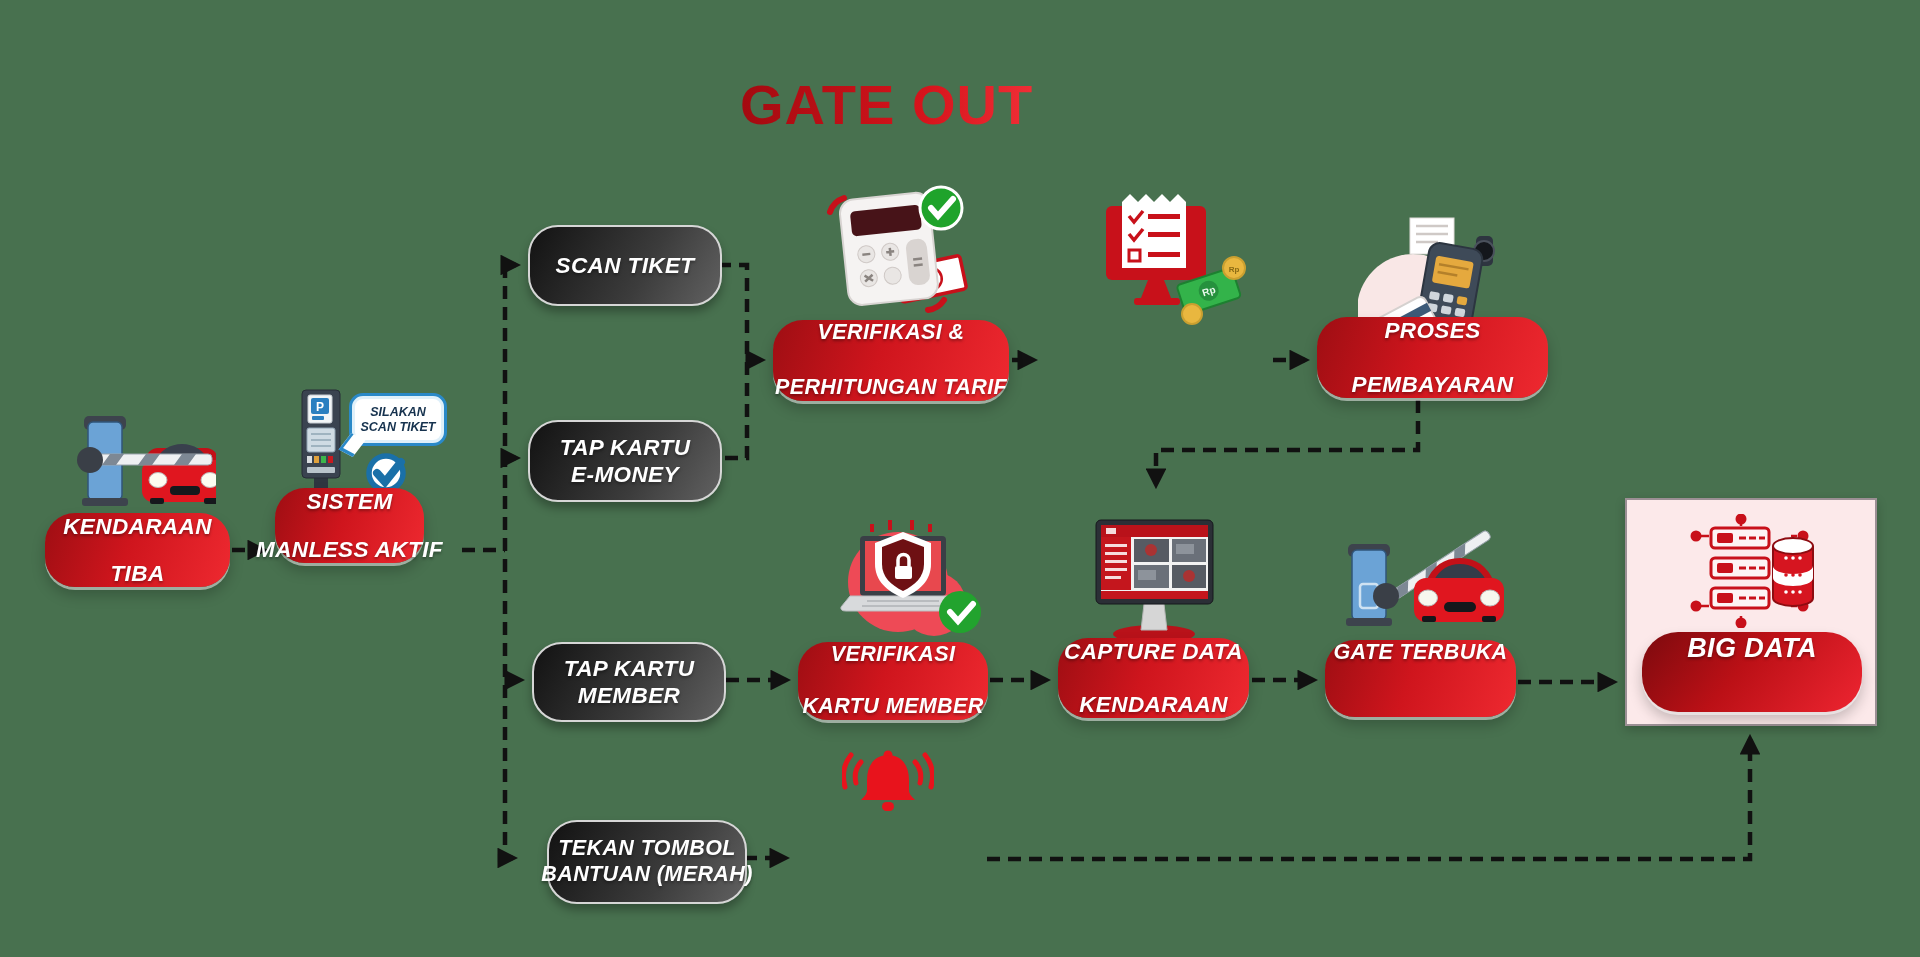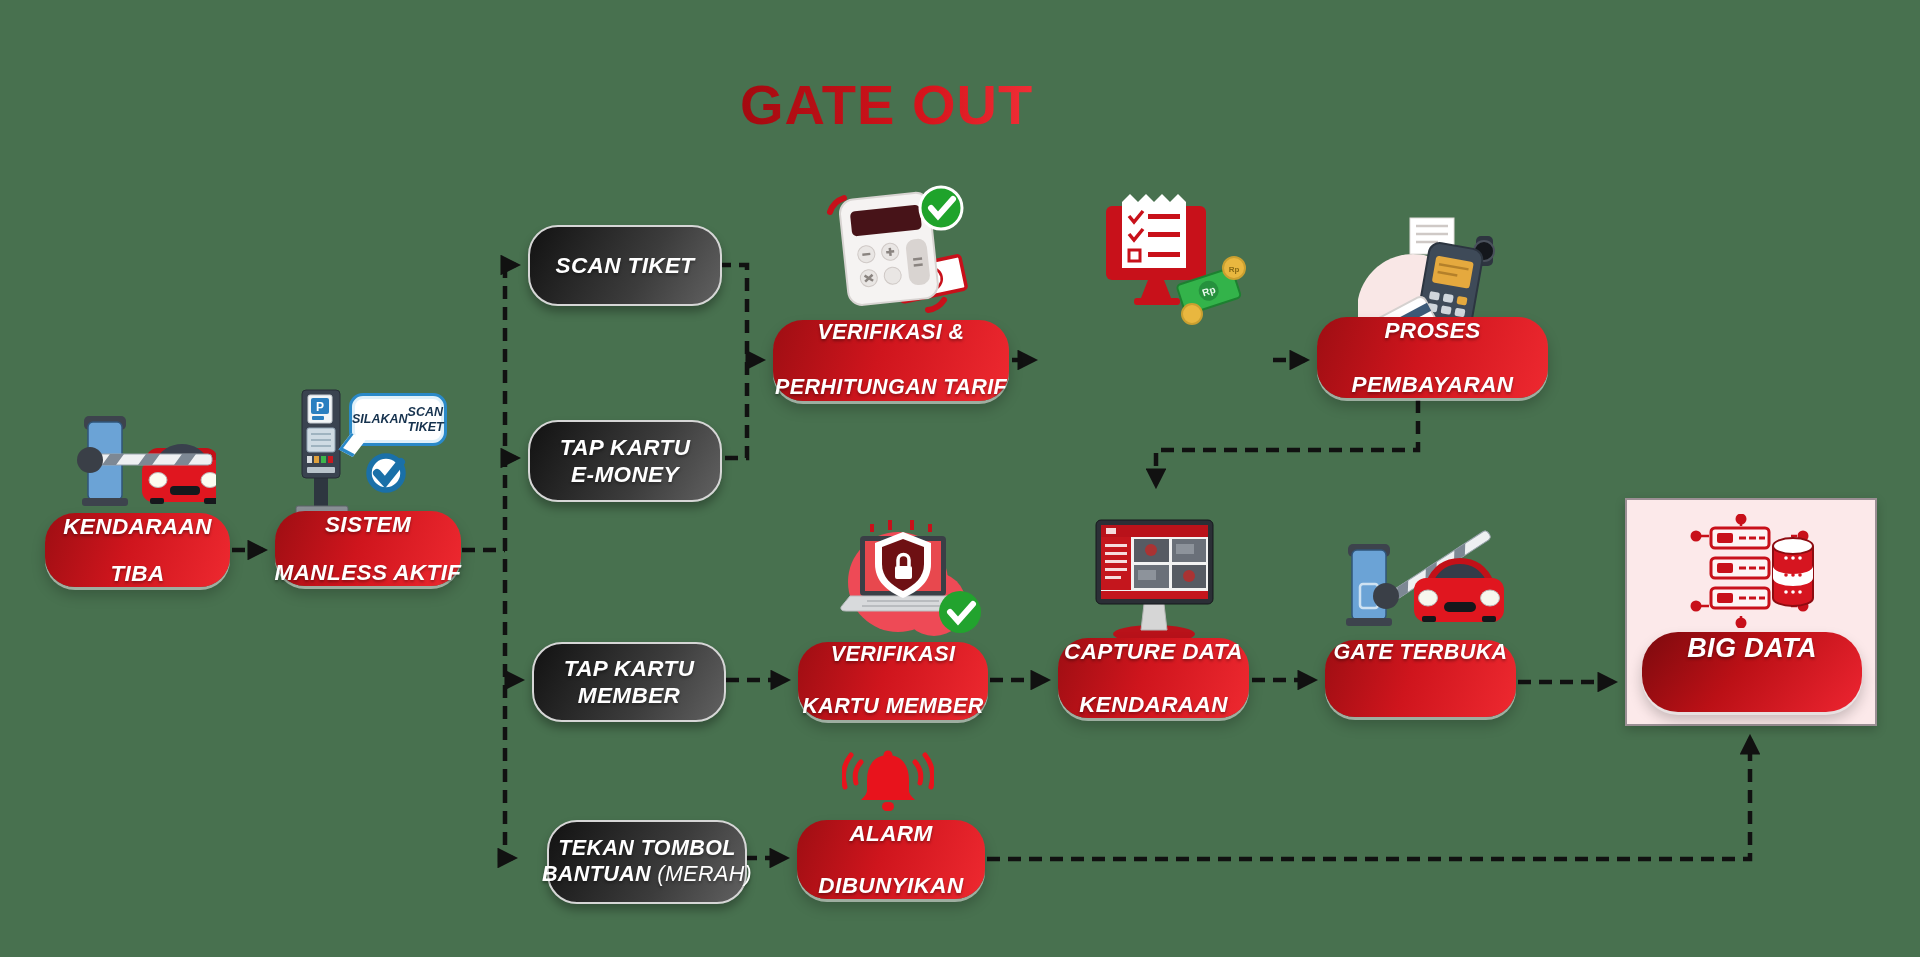--- a/index.html
+++ b/index.html
@@ -12,28 +12,28 @@
          -webkit-background-clip:text;background-clip:text;color:#cf1119;
          -webkit-text-fill-color:transparent;margin:0;}
   .node{position:absolute;display:flex;flex-direction:column;align-items:center;justify-content:center;
         text-align:center;font-style:italic;font-weight:bold;color:#fff;border-radius:30px;
         font-size:22.5px;line-height:1.2;letter-spacing:.4px;}
   .node span{white-space:nowrap;text-shadow:0 2px 3px rgba(0,0,0,.35);}
   .red{background:linear-gradient(110deg,#9e0e13,#cf151d 45%,#ee2930 100%);
        box-shadow:0 3px 0 rgba(255,255,255,.5),0 8px 14px rgba(0,0,0,.22);justify-content:space-between;}
   .dark{background:linear-gradient(120deg,#121212,#3c3c3c 60%,#616161 100%);
         border:2px solid #d6d6d6;box-shadow:0 6px 10px rgba(0,0,0,.3);}
-  .lw{font-weight:normal;}
+  .lw{font-weight:bold;}
   .panel{position:absolute;left:1625px;top:498px;width:252px;height:228px;background:#fce9ea;
          border:2px solid #9b8f94;box-sizing:border-box;box-shadow:0 4px 10px rgba(0,0,0,.2);}
   .bigbtn{left:1642px;top:632px;width:220px;height:80px;border-radius:36px;font-size:27px;
           background:linear-gradient(130deg,#7c0a0e,#bb1016 45%,#ee2531);}
   .icon{position:absolute;}
   .bubble{position:absolute;left:349px;top:393px;width:92px;height:47px;background:#fff;
-          border:3px solid #2a89c8;border-radius:14px;display:flex;
+          border:3px solid #2a89c8;border-radius:14px;display:flex;flex-direction:column;
           align-items:center;justify-content:center;font-size:12.5px;font-weight:bold;font-style:italic;
           color:#16324e;line-height:1.15;box-shadow:inset 0 0 0 3px #dff0fa;}
   .bubble:after{content:"";position:absolute;left:-9px;bottom:-11px;width:15px;height:15px;background:#fff;
           border-left:3px solid #2a89c8;border-bottom:3px solid #2a89c8;transform:skew(-18deg) rotate(24deg);}
 </style>
 </head>
 <body>
 
 <div id="canvas">
 
@@ -332,21 +332,21 @@
         </g>
       </svg>
     </div>
   </div>
 
   <div class="node red" style="left:45px;top:513px;width:185px;height:74px">
     <span>KENDARAAN</span>
     <span>TIBA</span>
   </div>
 
-  <div class="node red" style="left:275px;top:511px;width:186px;height:75px">
+  <div class="node red" style="left:275px;top:488px;width:149px;height:75px">
     <span>SISTEM</span>
     <span>MANLESS AKTIF</span>
   </div>
 
   <div class="node dark" style="left:528px;top:225px;width:190px;height:77px">
     <span>SCAN TIKET</span>
   </div>
 
   <div class="node dark" style="left:528px;top:420px;width:190px;height:78px">
     <span>TAP KARTU</span>
@@ -381,22 +381,18 @@
 
   <div class="node red" style="left:1058px;top:638px;width:191px;height:80px">
     <span>CAPTURE DATA</span>
     <span>KENDARAAN</span>
   </div>
 
   <div class="node red" style="left:1325px;top:640px;width:191px;height:77px;font-size:21.5px">
     <span>GATE TERBUKA</span>
   </div>
 
-  <div class="node red" style="left:797px;top:820px;width:188px;height:79px">
-    <span>ALARM</span>
-    <span>DIBUNYIKAN</span>
-  </div>
 
   <div class="node red bigbtn">
     <span>BIG DATA</span>
   </div>
 
 </div>
 
 </body></html>

